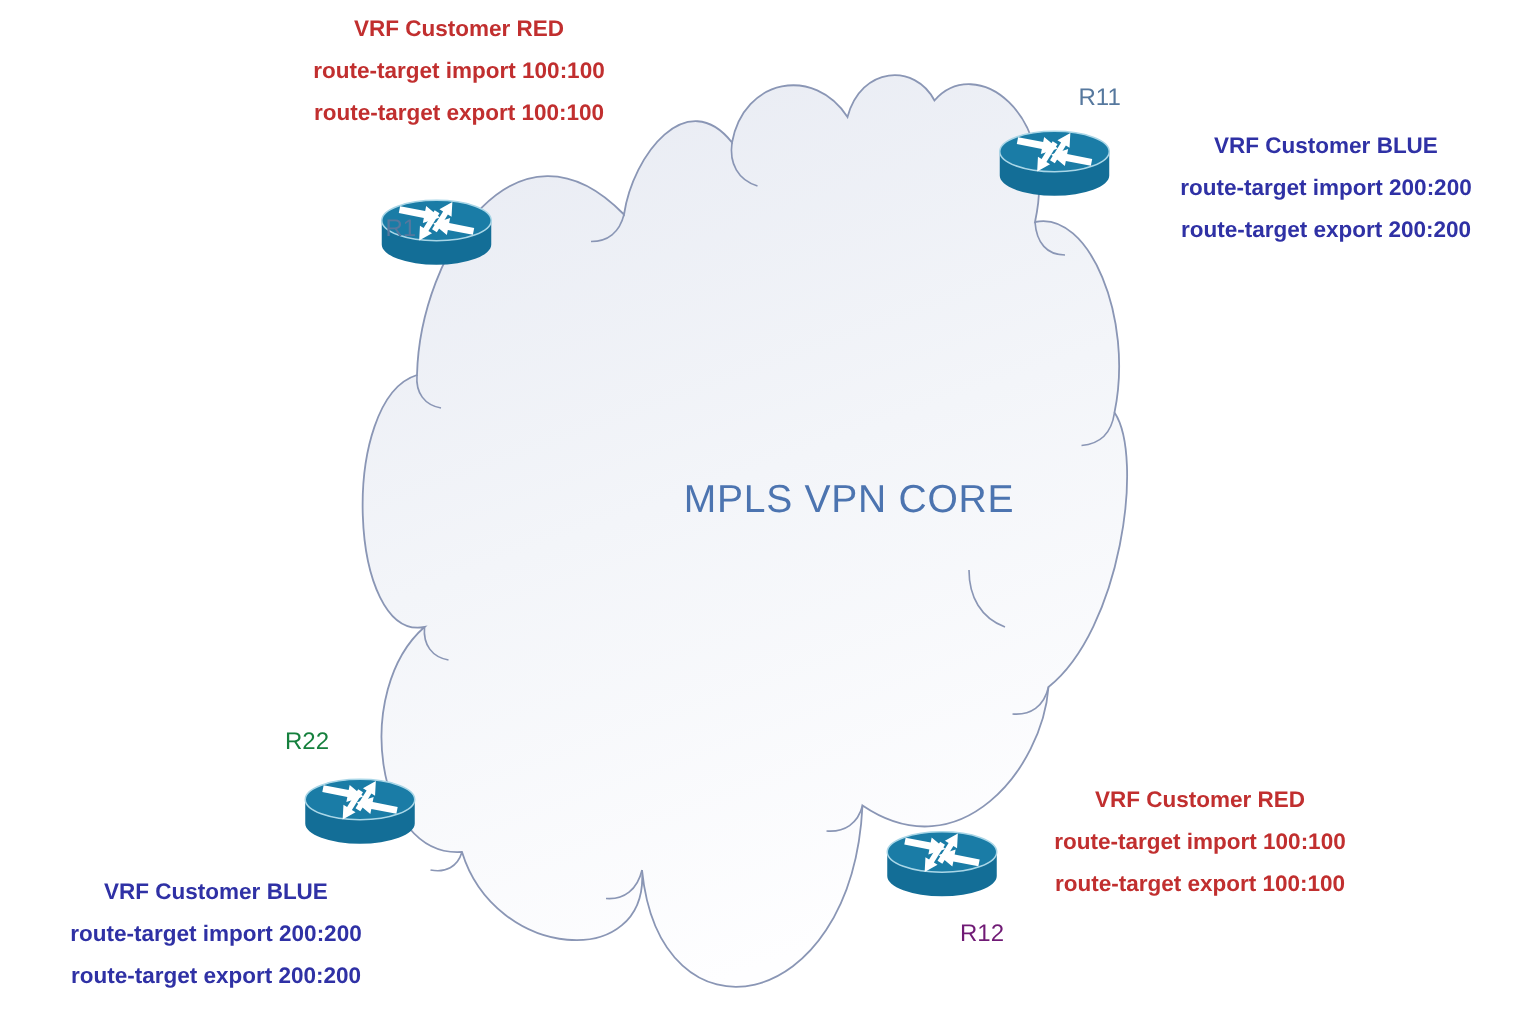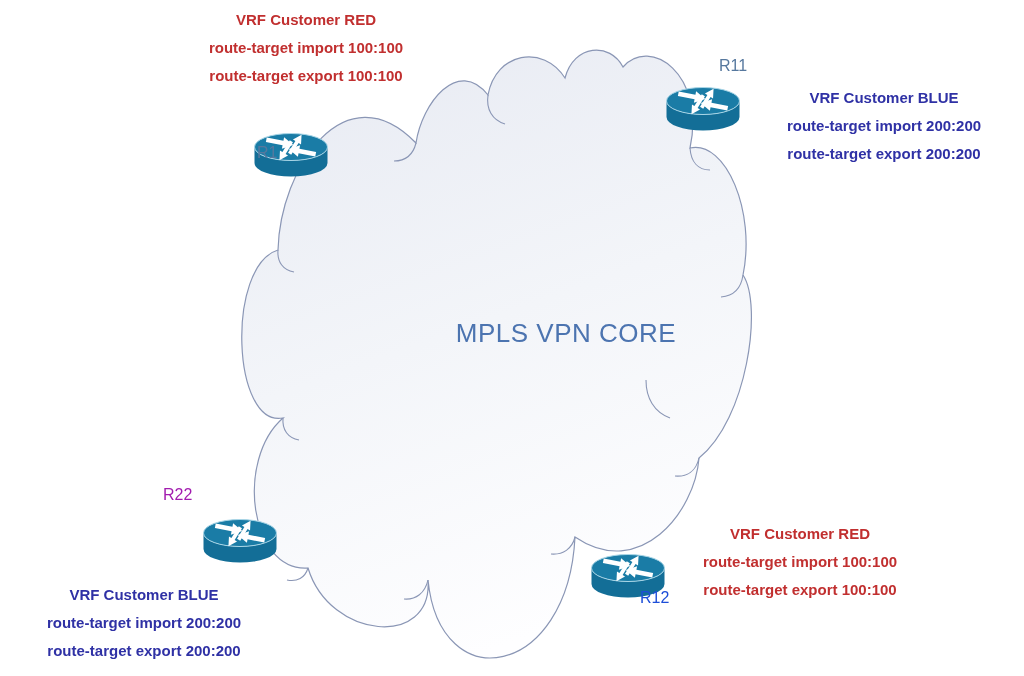--- a/index.html
+++ b/index.html
@@ -89,22 +89,22 @@
       </g>
     <g transform="translate(590,551)">
         <use href="#routerSym"></use>
       </g>
   </svg>
 
   <div class="core-label" style="left: 544px; top: 333px; color: rgb(76, 116, 176); margin-left: 22px;">MPLS VPN CORE</div>
 
   <div class="rlabel" style="left: 234px; top: 144px; color: rgb(86, 120, 158); margin-left: 23px;">R1</div>
   <div class="rlabel" style="left: 719px; top: 57px; color: rgb(86, 120, 158); text-align: right;">R11</div>
-  <div class="rlabel" style="left: 163px; top: 486px; color: #a21caf;">R22</div>
-  <div class="rlabel" style="left: 640px; top: 589px; color: #1d4ed8;">R12</div>
+  <div class="rlabel" style="left: 190px; top: 486px; color: #15803d;">R22</div>
+  <div class="rlabel" style="left: 640px; top: 614px; color: #701a75;">R12</div>
 
   <div class="vrf" style="left: 306px; top: 6px; color: rgb(193, 47, 47);">
     <div>VRF Customer RED</div>
     <div>route-target import 100:100</div>
     <div>route-target export 100:100</div>
   </div>
 
   <div class="vrf" style="left: 884px; top: 84px; color: rgb(47, 49, 165);">
     <div>VRF Customer BLUE</div>
     <div>route-target import 200:200</div>

